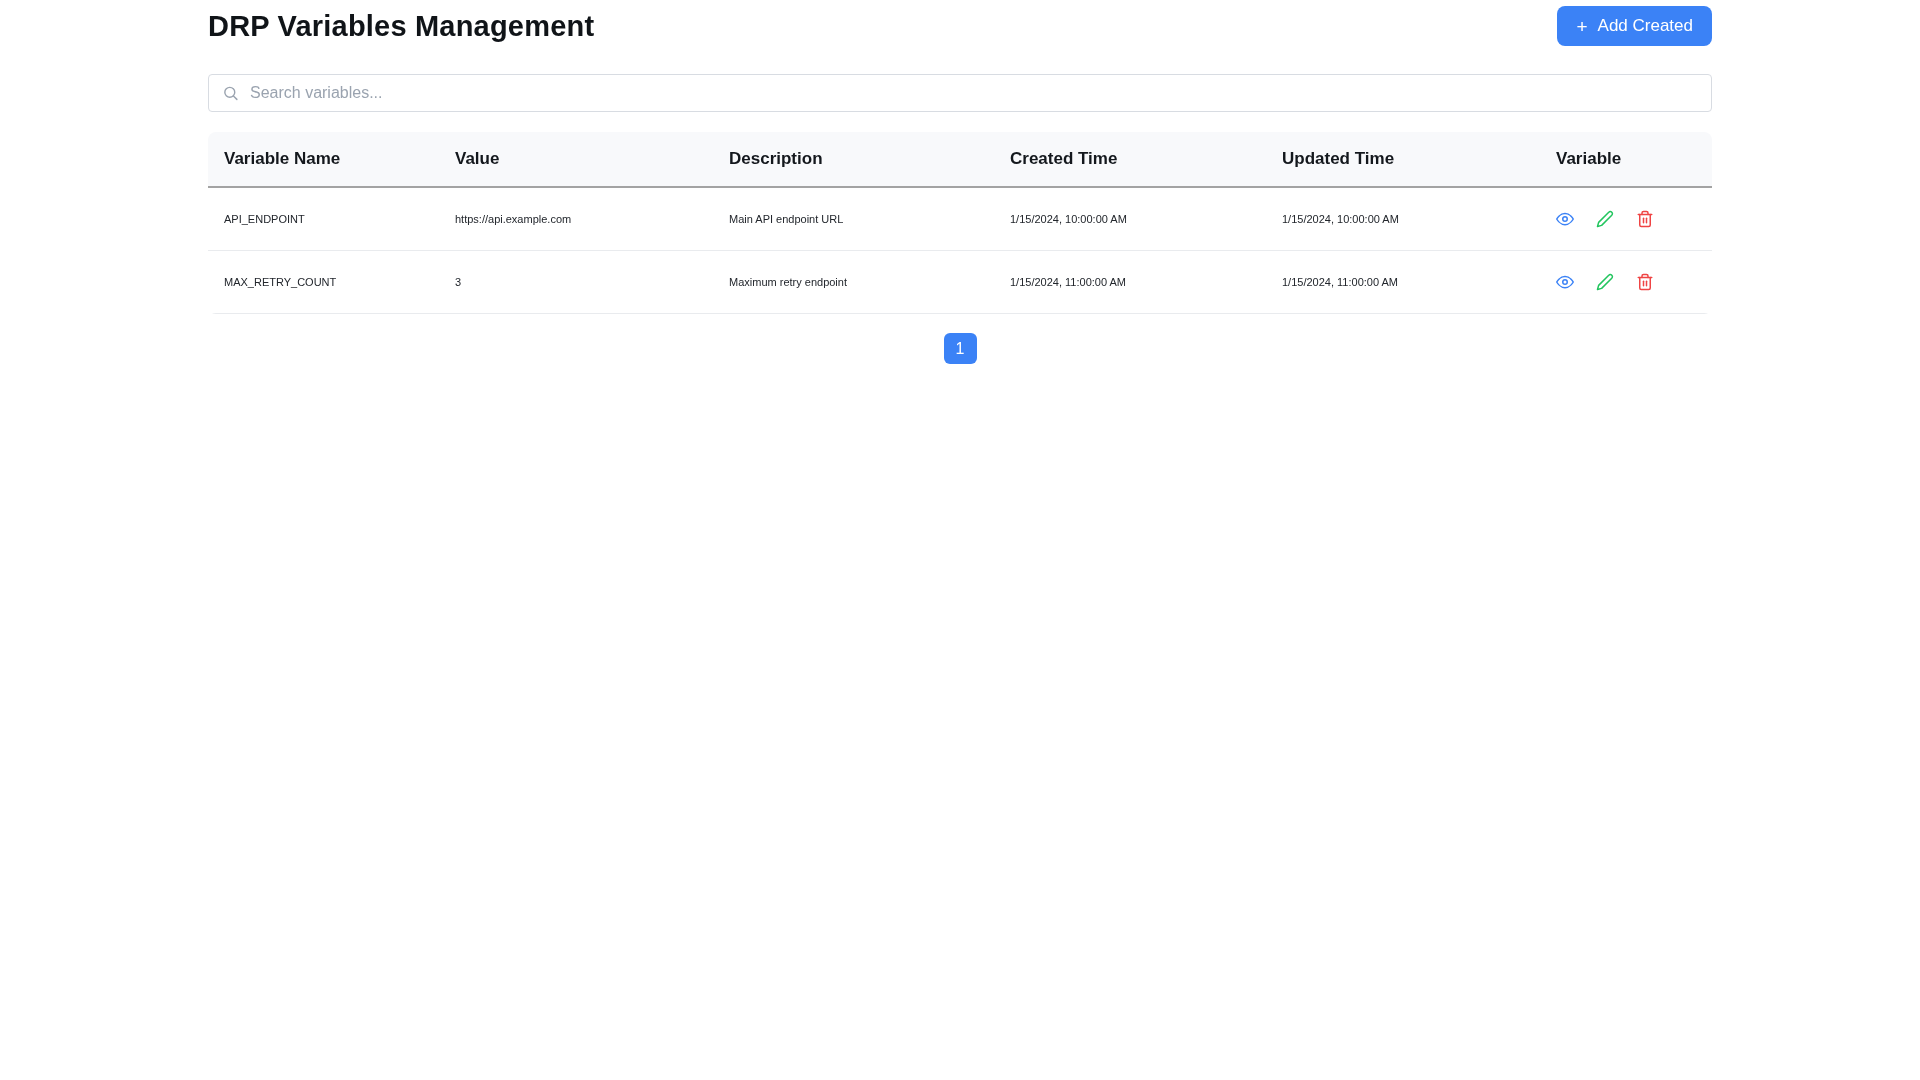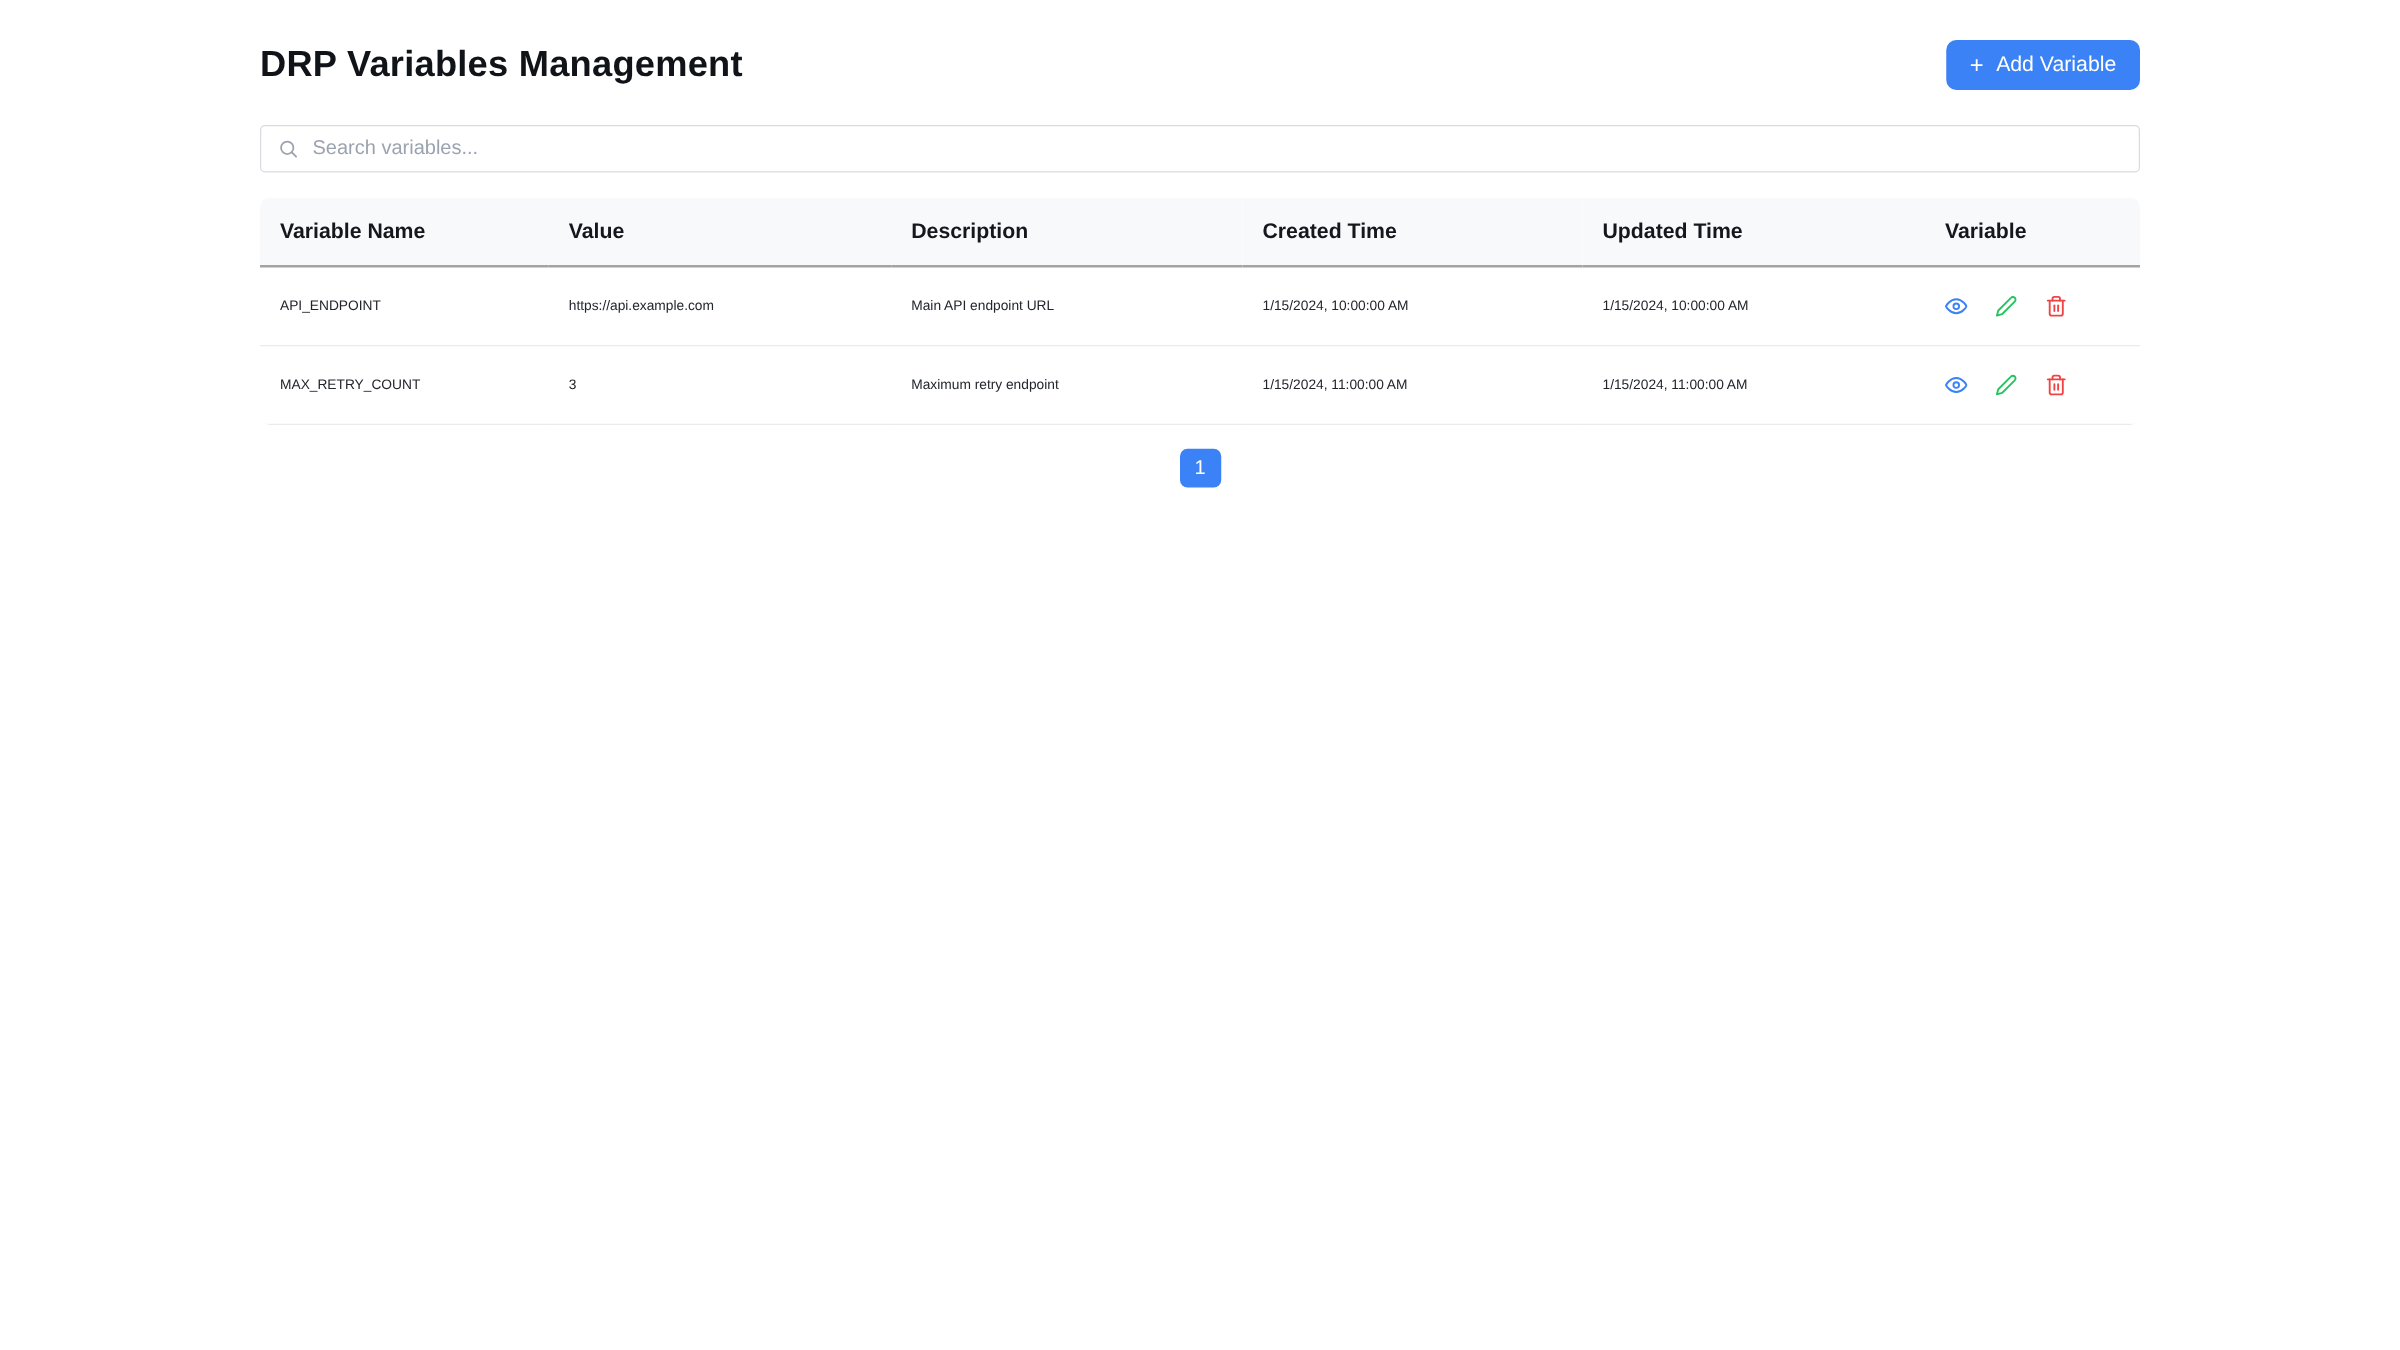--- a/index.html
+++ b/index.html
@@ -7,21 +7,21 @@
   body {
     width: 1920px;
     height: 1080px;
     background: #ffffff;
     font-family: "Liberation Sans", sans-serif;
     color: #1c2128;
   }
   .container {
     width: 1504px;
     margin: 0 auto;
-    padding-top: 31px;
+    padding-top: 5px;
   }
   
   .header-row {
     display: flex;
     justify-content: space-between;
     align-items: center;
     height: 42px;
   }
   .page-title {
     margin: 0;
@@ -142,21 +142,21 @@
 </style>
 </head>
 <body>
 
 <div class="container">
 
   <div class="header-row">
     <h1 class="page-title">DRP Variables Management</h1>
     <button class="add-btn">
       <span class="plus">+</span>
-      <span>Add Variable</span>
+      <span>Add Created</span>
     </button>
   </div>
 
   <div class="search-wrap">
     <span class="search-icon">
       <svg width="17" height="17" viewBox="0 0 24 24" fill="none" stroke="currentColor" stroke-width="2" stroke-linecap="round">
         <circle cx="11" cy="11" r="7"></circle>
         <line x1="16.5" y1="16.5" x2="21" y2="21"></line>
       </svg>
     </span>

